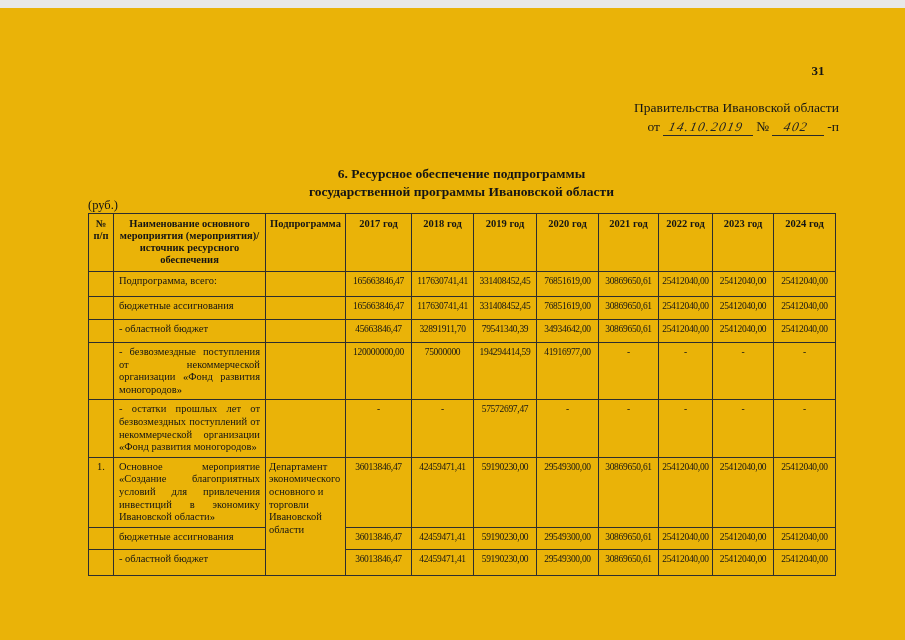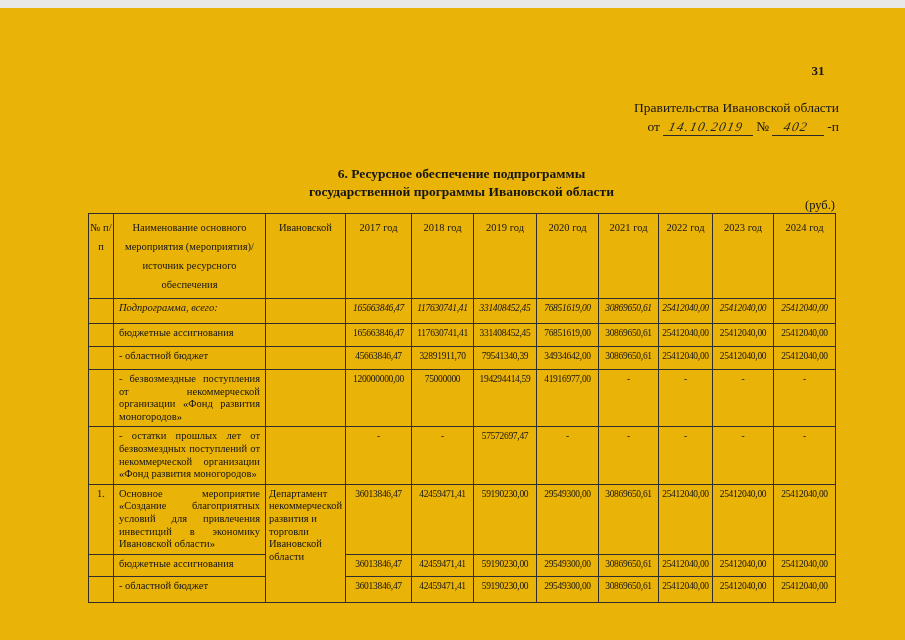--- a/index.html
+++ b/index.html
@@ -27,30 +27,30 @@
   .hw {
     display:inline-block; font-style:italic; font-size:13px;
     letter-spacing:1.6px; transform:skewX(-12deg); color:#222;
   }
   .title {
     position:absolute; top:157px; left:88px; width:747px;
     text-align:center; font-weight:bold; font-size:13.5px; line-height:17.5px;
   }
   .unit {
     position:absolute; top:190px; left:88px; width:747px;
-    text-align:right; font-size:12.5px;
+    font-size:12.5px;
   }
   .tablewrap { position:absolute; top:205px; left:88px; }
   table { border-collapse:collapse; table-layout:fixed; width:747px; }
   th, td {
     border:1px solid #2e2e2e; vertical-align:top; overflow:hidden;
   }
   thead tr { height:58px; }
   thead th {
-    font-weight:normal; font-size:10.5px; line-height:19px;
+    font-weight:bold; font-size:10.5px; line-height:12px;
     padding:4px 1px;
   }
   td.c-num  { text-align:center; font-size:10.5px; padding:3px 1px; }
   td.c-name {
     text-align:justify; text-align-last:left;
     font-size:10.5px; line-height:12.6px; padding:3px 5px 3px 5px;
   }
   td.c-exec {
     text-align:left; font-size:10.5px; line-height:12.6px; padding:3px 3px;
   }
@@ -91,33 +91,33 @@
           <col style="width: 62px;">
           <col style="width: 60px;">
           <col style="width: 54px;">
           <col style="width: 61px;">
           <col style="width: 62px;">
         </colgroup>
         <thead>
           <tr>
             <th>№ п/п</th>
             <th>Наименование основного мероприятия (мероприятия)/источник ресурсного обеспечения</th>
-            <th>Ивановской</th>
+            <th>Подпрограмма</th>
             <th>2017 год</th>
             <th>2018 год</th>
             <th>2019 год</th>
             <th>2020 год</th>
             <th>2021 год</th>
             <th>2022 год</th>
             <th>2023 год</th>
             <th>2024 год</th>
           </tr>
         </thead>
         <tbody>
-          <tr style="height: 25px; font-style: italic;">
+          <tr style="height: 25px;">
             <td class="c-num"></td>
             <td class="c-name">Подпрограмма, всего:</td>
             <td class="c-exec"></td>
             <td class="c-val">165663846,47</td>
             <td class="c-val">117630741,41</td>
             <td class="c-val">331408452,45</td>
             <td class="c-val">76851619,00</td>
             <td class="c-val">30869650,61</td>
             <td class="c-val">25412040,00</td>
             <td class="c-val">25412040,00</td>
@@ -171,21 +171,21 @@
             <td class="c-val">57572697,47</td>
             <td class="c-val">-</td>
             <td class="c-val">-</td>
             <td class="c-val">-</td>
             <td class="c-val">-</td>
             <td class="c-val">-</td>
           </tr>
           <tr style="height: 70px;">
             <td class="c-num">1.</td>
             <td class="c-name">Основное мероприятие «Создание благоприятных условий для привлечения инвестиций в экономику Ивановской области»</td>
-            <td class="c-exec" rowspan="3">Департамент некоммерческой развития и торговли Ивановской области</td>
+            <td class="c-exec" rowspan="3">Департамент экономического основного и торговли Ивановской области</td>
             <td class="c-val">36013846,47</td>
             <td class="c-val">42459471,41</td>
             <td class="c-val">59190230,00</td>
             <td class="c-val">29549300,00</td>
             <td class="c-val">30869650,61</td>
             <td class="c-val">25412040,00</td>
             <td class="c-val">25412040,00</td>
             <td class="c-val">25412040,00</td>
           </tr>
           <tr style="height: 22px;">

